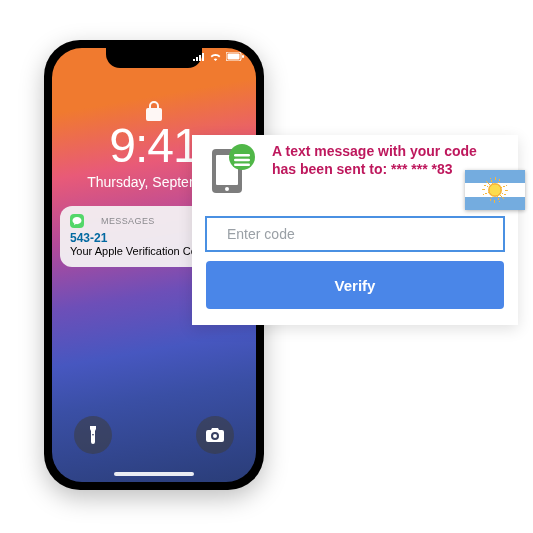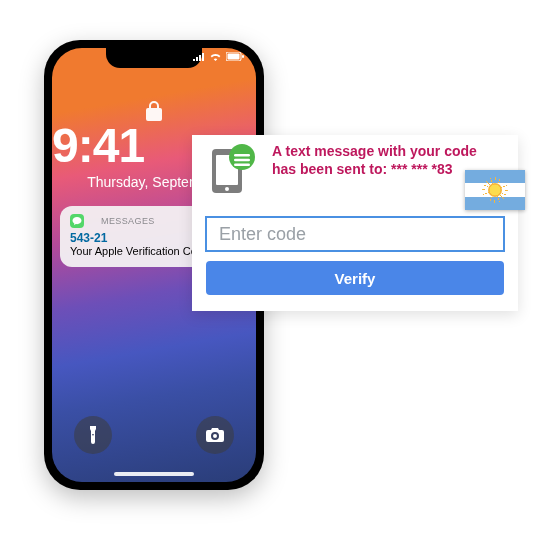--- a/index.html
+++ b/index.html
@@ -54,22 +54,22 @@
     font-size:10px; color:#fff; font-weight:500;
   }
   .status-right { display:flex; gap:4px; align-items:center; }
 
   .lock-icon {
     position:absolute; top:52px; left:50%; transform:translateX(-50%);
     color:#fff; opacity:.95;
   }
   .clock {
     position:absolute; top:74px; width:100%;
-    color:#fff;
-    font-size:48px; font-weight:700; letter-spacing:-1px;
+    text-align:center; color:#fff;
+    font-size:48px; font-weight:400; letter-spacing:-1px;
     line-height:1;
   }
   .date {
     position:absolute; top:126px; width:100%;
     text-align:center; color:#fff;
     font-size:14px; font-weight:400;
   }
 
   .notification {
     position:absolute; top:158px; left:8px; right:8px;
@@ -119,29 +119,29 @@
     line-height:1.25;
   }
 
   .code-input {
     margin-top:18px;
     width:100%;
     height:34px;
     border:1px solid #b8b8b8;
     outline:2px solid #4a90e2;
     outline-offset:-1px;
-    padding:0 12px;
-    font-size:18px;
+    padding:0 20px;
+    font-size:14px;
     color:#333;
   }
   .code-input::placeholder { color:#9aa0a6; }
 
   .verify-btn {
     margin-top:10px;
-    width:100%; height:34px;
+    width:100%; height:48px;
     border:none; border-radius:4px;
     background:#4a86e8;
     color:#fff;
     font-size:15px; font-weight:700;
     cursor:pointer;
   }
 
   
   .flag {
     position:absolute;

